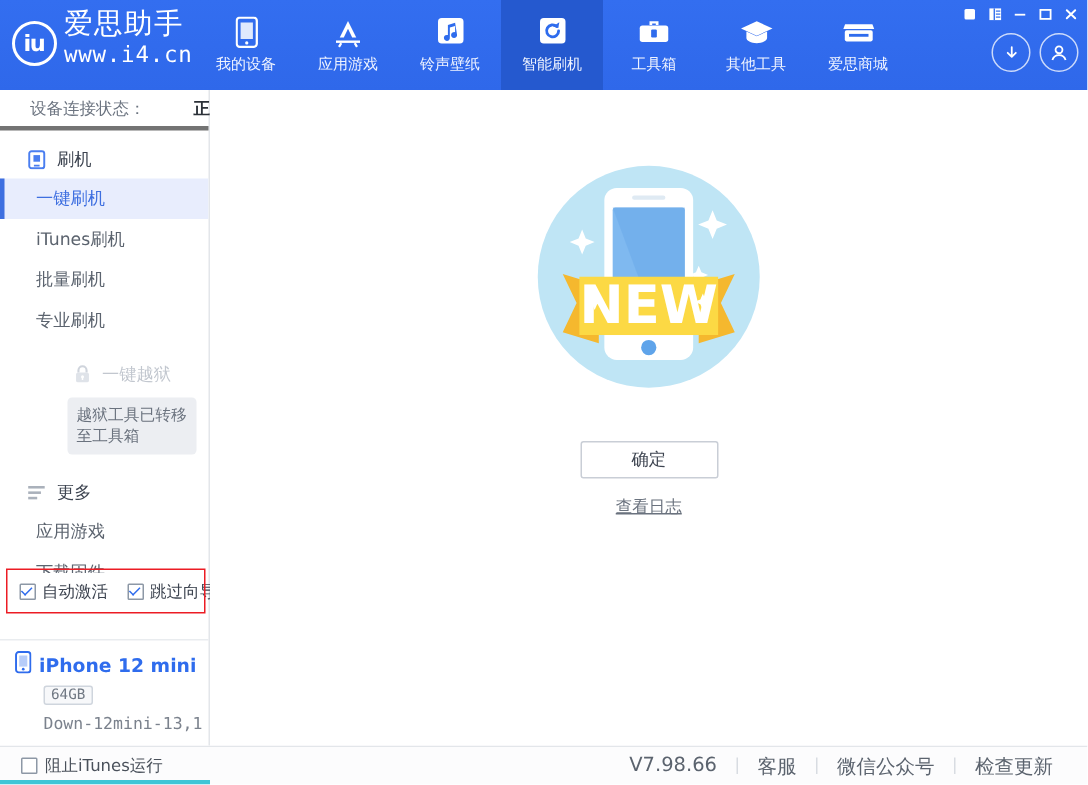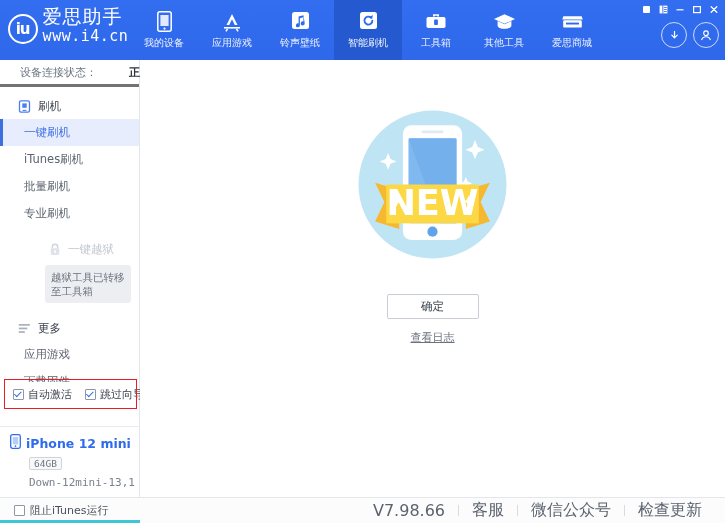--- a/index.html
+++ b/index.html
@@ -244,21 +244,21 @@
   }
   .foot-left {
     display: flex; align-items: center; gap: 5px;
     font-size: 11px; color: #4a515b;
     font-family: "DejaVu Sans", sans-serif;
     cursor: pointer;
   }
   .foot-right {
     margin-left: auto;
     display: flex; align-items: center;
-    font-size: 16px; color: #5b636e;
+    font-size: 13px; color: #5b636e;
     font-family: "DejaVu Sans", sans-serif;
   }
   .foot-right .fi { padding: 0 13px; cursor: pointer; white-space: nowrap; }
   .foot-right .fi.plain { cursor: default; color: #5b636e; }
   .foot-sep { width: 1px; height: 11px; background: #d8dce2; }
 
   .teal-edge {
     position: absolute; left: 0; bottom: 0; width: 140px; height: 3px;
     background: #3ec6d6;
   }

